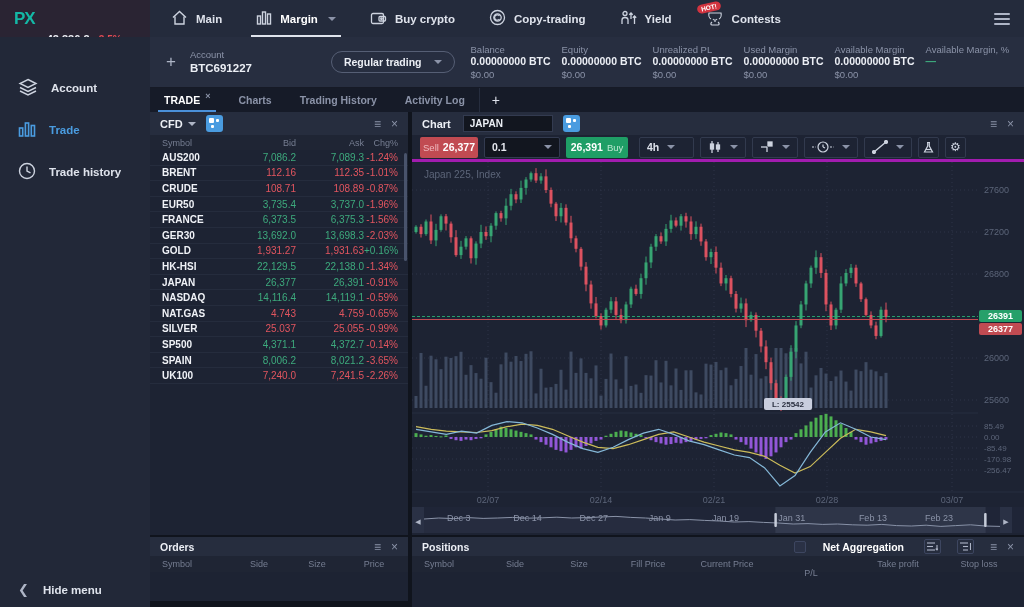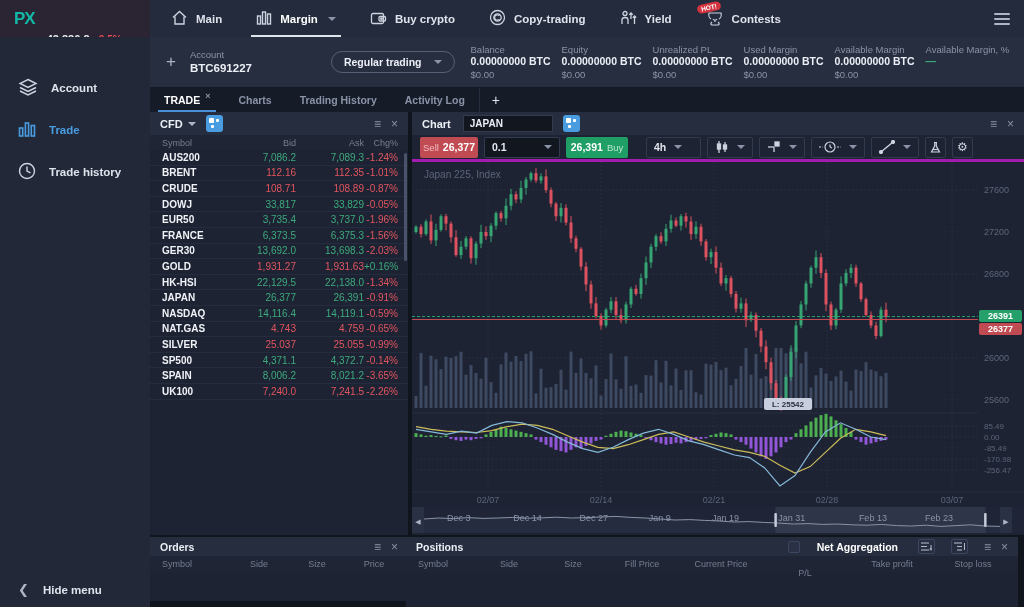--- a/index.html
+++ b/index.html
@@ -85,30 +85,30 @@
   .chart-panel { left:262px; top:24px; width:612px; height:423px; }
   .chart-head { height:23px; background:#262d3e; display:flex; align-items:center; padding:0 10px; }
   .sym-input { width:90px; height:17px; background:#12161f; border:1px solid #333b50; color:#eceff5; font-size:10px; font-weight:bold; padding:0 6px; margin-left:12px; font-family:inherit; }
   .toolbar { height:27px; display:flex; align-items:center; padding:0 8px; gap:6px; background:#1d2333; border-bottom:3px solid #a21caf; }
   .btn-sell { width:58px; height:21px; background:#c14b52; border-radius:2px; display:flex; align-items:center; justify-content:center; gap:4px; cursor:pointer; }
   .btn-sell .t { font-size:9.5px; color:#f0bcc0; } .btn-sell .p { font-size:10.5px; font-weight:bold; color:#fff; }
   .btn-buy { width:62px; height:21px; background:#1f9e66; border-radius:2px; display:flex; align-items:center; justify-content:center; gap:4px; cursor:pointer; }
   .btn-buy .t { font-size:9.5px; color:#bde7d2; } .btn-buy .p { font-size:10.5px; font-weight:bold; color:#fff; }
   .qty-dd { width:76px; height:21px; background:#12161f; border:1px solid #333b50; border-radius:2px; display:flex; align-items:center; justify-content:space-between; padding:0 7px; font-size:10.5px; font-weight:bold; cursor:pointer; }
   .tool-dd { height:21px; border:1px solid #323a4e; border-radius:2px; display:flex; align-items:center; gap:6px; padding:0 7px; cursor:pointer; color:#dfe3ec; }
-  .tool-dd.tf { width:55px; font-size:10.5px; font-weight:bold; margin-left:12px; }
+  .tool-dd.tf { width:55px; font-size:10.5px; font-weight:bold; margin-left:5px; }
   .tool-btn { width:21px; height:21px; border:1px solid #323a4e; border-radius:2px; display:flex; align-items:center; justify-content:center; cursor:pointer; }
   .tool-dd svg, .tool-btn svg { stroke:#cdd3df; }
   .gear { font-size:12px; color:#cdd3df; }
   .chart-area { position:absolute; left:0; top:50px; width:612px; height:373px; }
   .instr-label { position:absolute; left:12px; top:57px; font-size:10px; color:#5c6579; }
 
   
   .orders-panel { left:0; top:449px; width:258px; height:64px; }
-  .pos-panel { left:256px; top:449px; width:612px; height:70px; }
+  .pos-panel { left:262px; top:449px; width:612px; height:70px; }
   .mini-head { height:19px; background:#262d3e; display:flex; align-items:center; padding:0 10px; }
   .mini-head .p-title { font-size:10.5px; }
   .cols { display:flex; height:16px; background:#1f2534; font-size:9px; color:#767e92; align-items:center; }
   .cols span { text-align:center; }
   .checkbox { width:12px; height:12px; background:#2a3145; border:1px solid #3d4660; border-radius:2px; margin-right:7px; cursor:pointer; }
   .netagg { font-size:10.5px; font-weight:bold; color:#fff; margin-right:10px; }
   .mini-icbtn { width:17px; height:15px; border:1px solid #3d4660; border-radius:2px; display:flex; align-items:center; justify-content:center; margin-right:6px; cursor:pointer; }
   .mini-icbtn svg { stroke:#aeb5c6; }
   text { font-family:"Liberation Sans","DejaVu Sans",sans-serif; }
 </style>
@@ -311,26 +311,20 @@
             <span class="sym">BRENT</span>
             <span class="down">112.16</span>
             <span class="down">112.35</span>
             <span class="down">-1.01%</span>
           </div>
           <div class="wl-row">
             <span class="sym">CRUDE</span>
             <span class="down">108.71</span>
             <span class="down">108.89</span>
             <span class="down">-0.87%</span>
-          </div>
-          <div class="wl-row">
-            <span class="sym">DOWJ</span>
-            <span class="up">33,817</span>
-            <span class="up">33,829</span>
-            <span class="down">-0.05%</span>
           </div>
           <div class="wl-row">
             <span class="sym">EUR50</span>
             <span class="up">3,735.4</span>
             <span class="up">3,737.0</span>
             <span class="down">-1.96%</span>
           </div>
           <div class="wl-row">
             <span class="sym">FRANCE</span>
             <span class="up">6,373.5</span>

